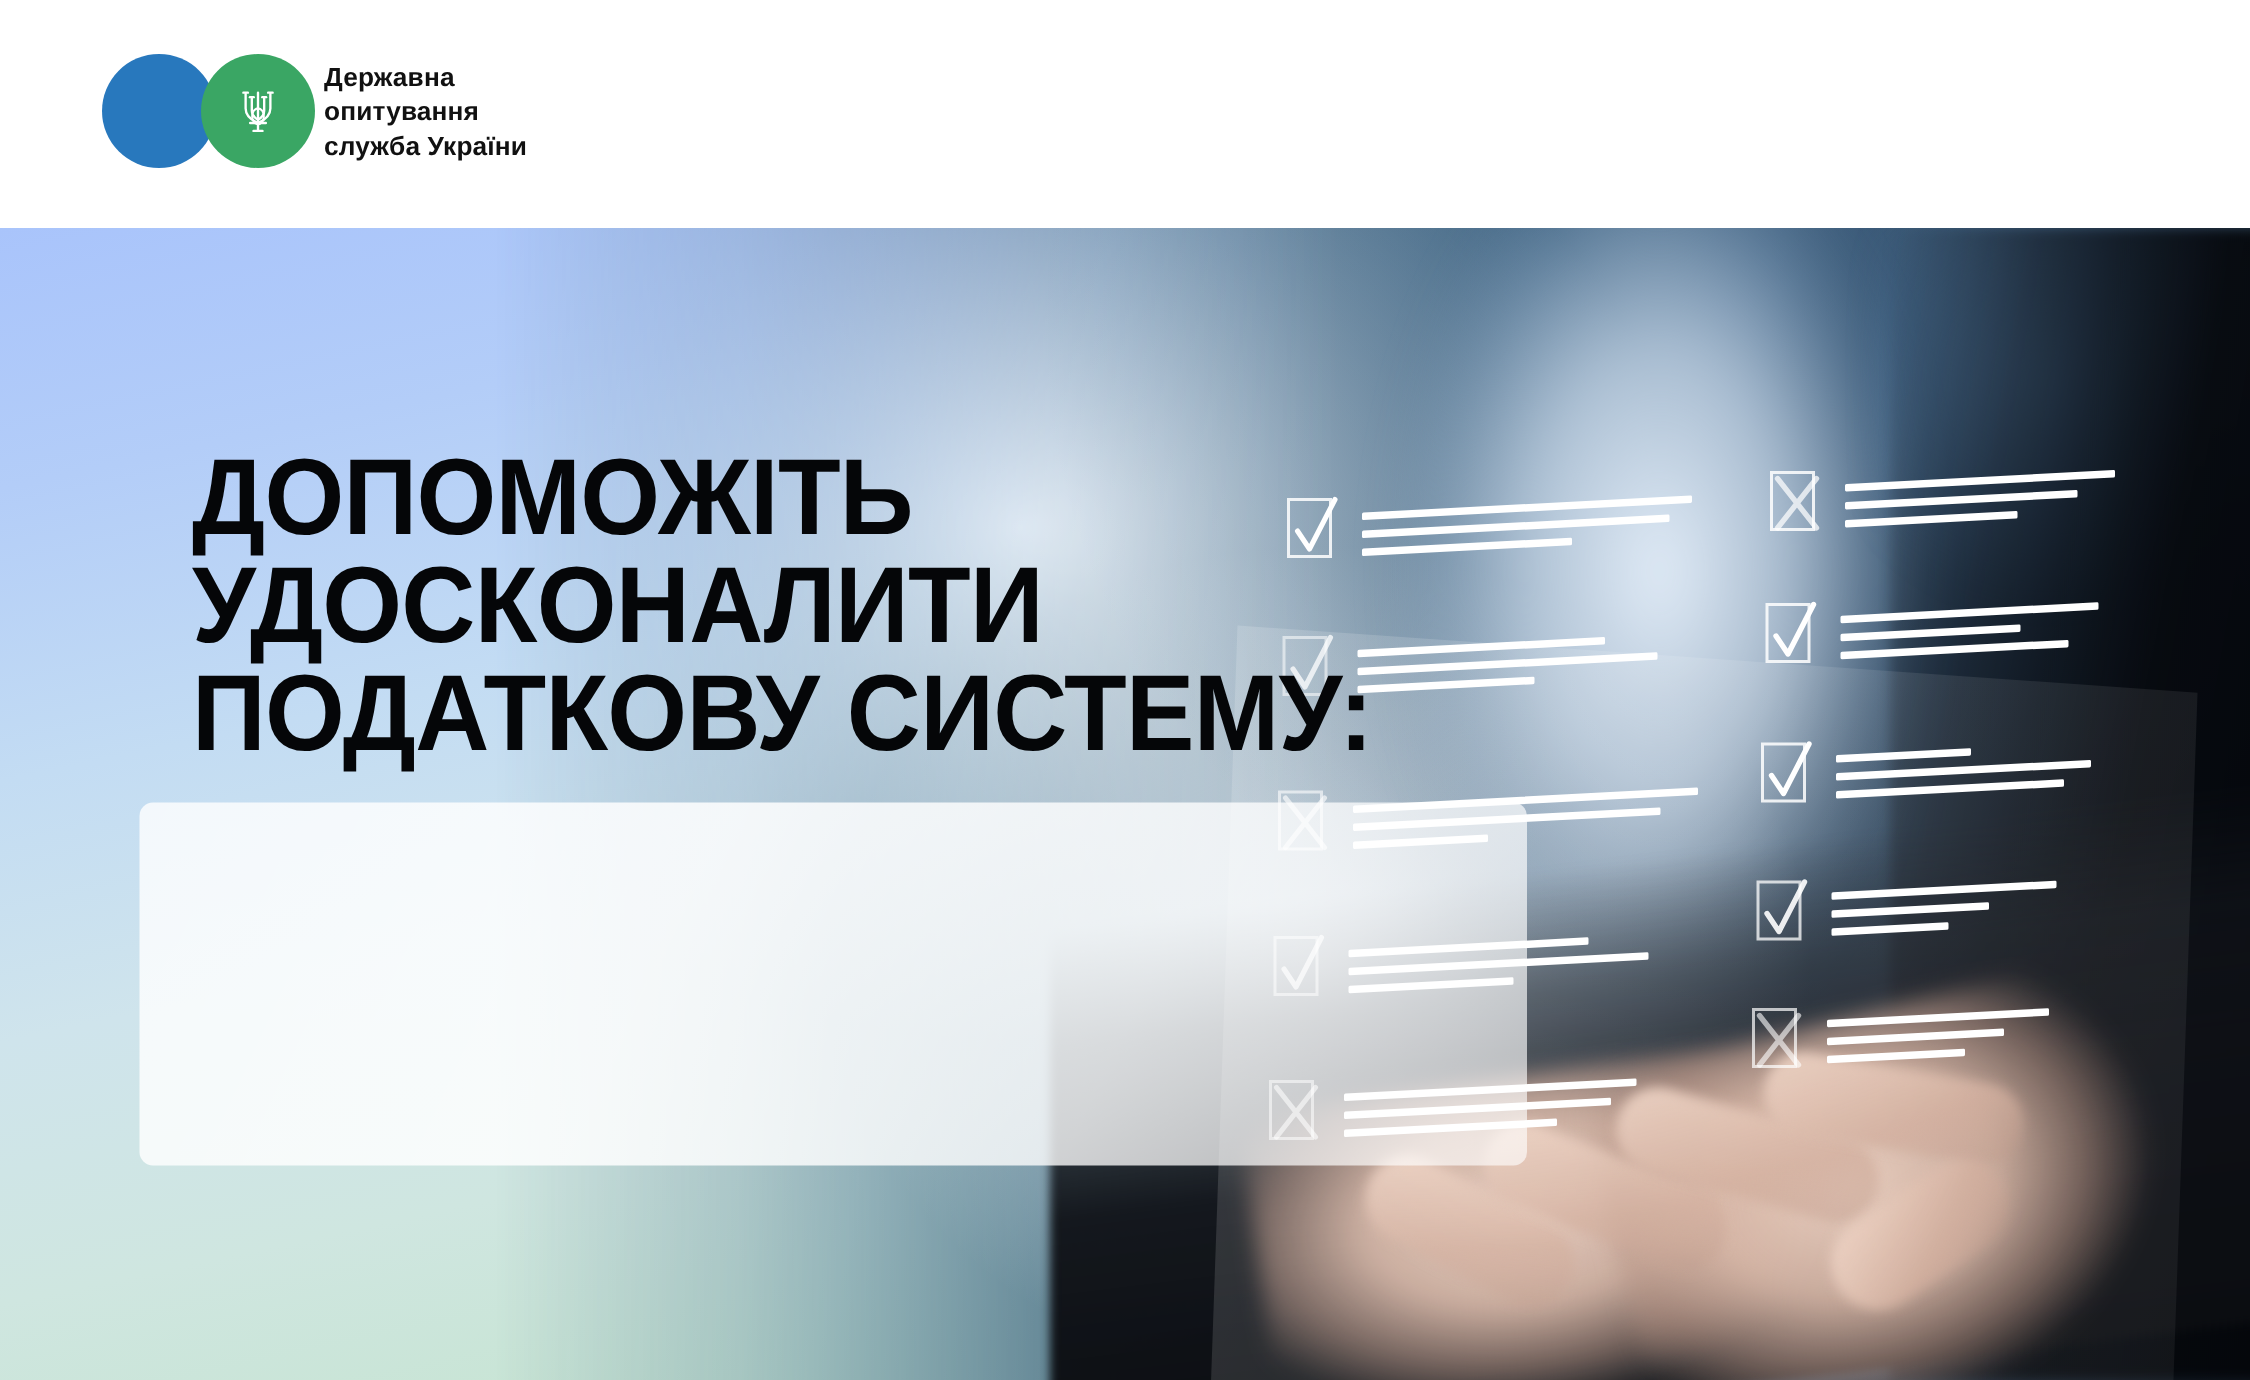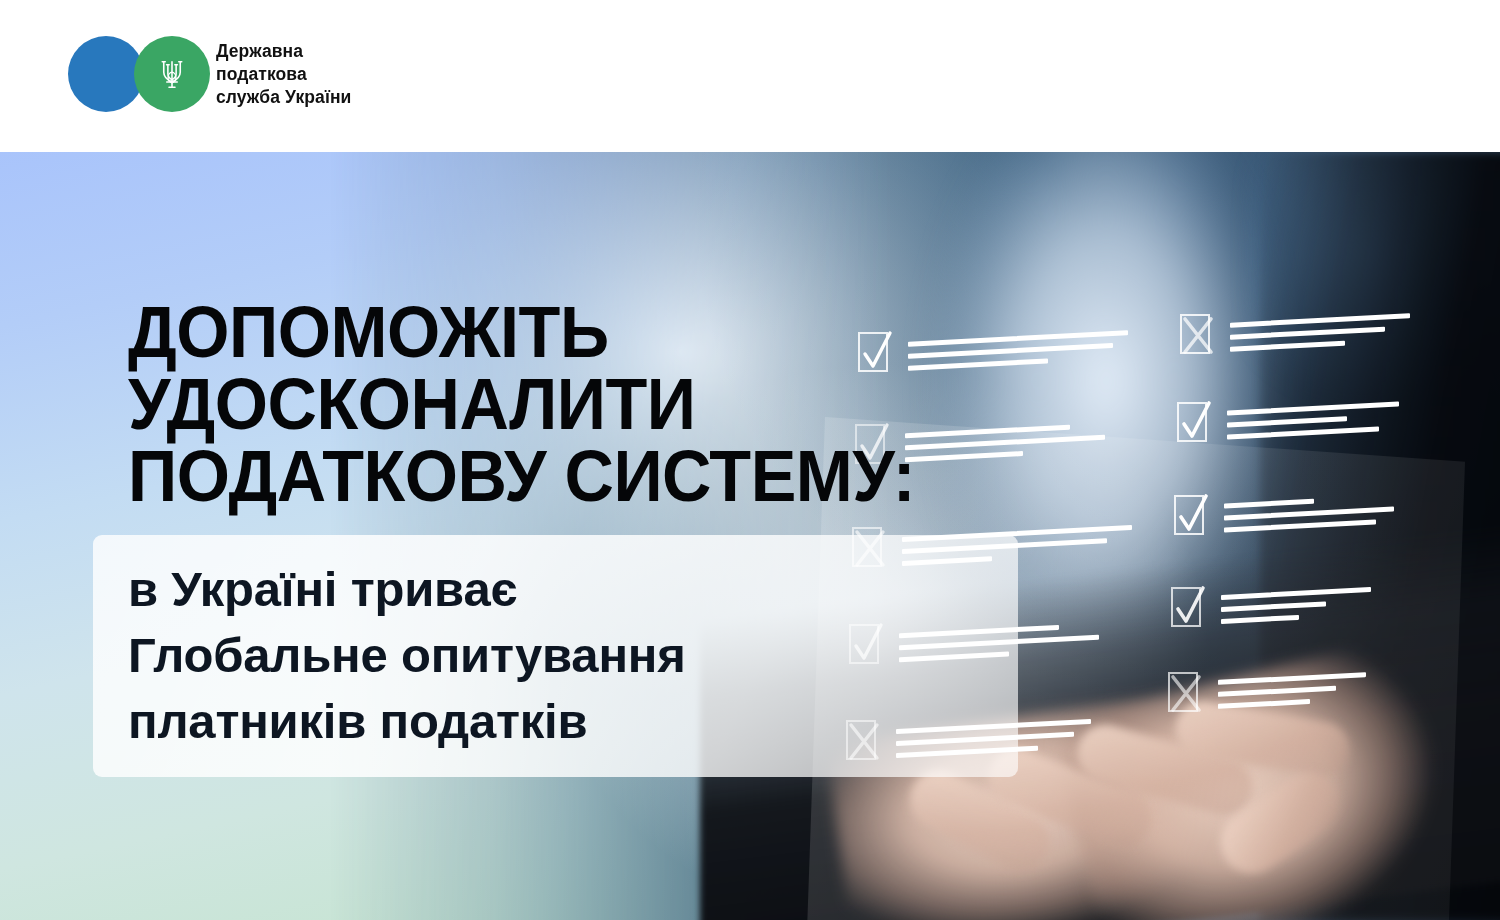--- a/index.html
+++ b/index.html
@@ -197,21 +197,21 @@
               <path d="M7 6 L11 6"></path>
               <path d="M29 6 L33 6"></path>
               <path d="M12.8 10 L16.2 10"></path>
               <path d="M23.8 10 L27.2 10"></path>
             </g>
             <ellipse cx="20" cy="27" rx="5.2" ry="7" fill="none" stroke="#ffffff" stroke-width="1.8"></ellipse>
           </svg>
         </div>
       </div>
       <div class="logo-text">Державна
-податкова
+опитування
 служба України</div>
     </div>
   </div>
 
   <div class="stage">
 
     <div class="bg-gradient"></div>
 
     <div class="photo">
       <div class="photo-person"></div>
@@ -364,17 +364,14 @@
       </div>
 
     </div>
   </div>
 
   <div class="subpanel"></div>
 
   <div class="headline">ДОПОМОЖІТЬ
 УДОСКОНАЛИТИ
 ПОДАТКОВУ СИСТЕМУ:</div>
-  <div class="subtitle">в Україні триває
-Глобальне опитування
-платників податків</div>
 
 </div>
 
 </body></html>

